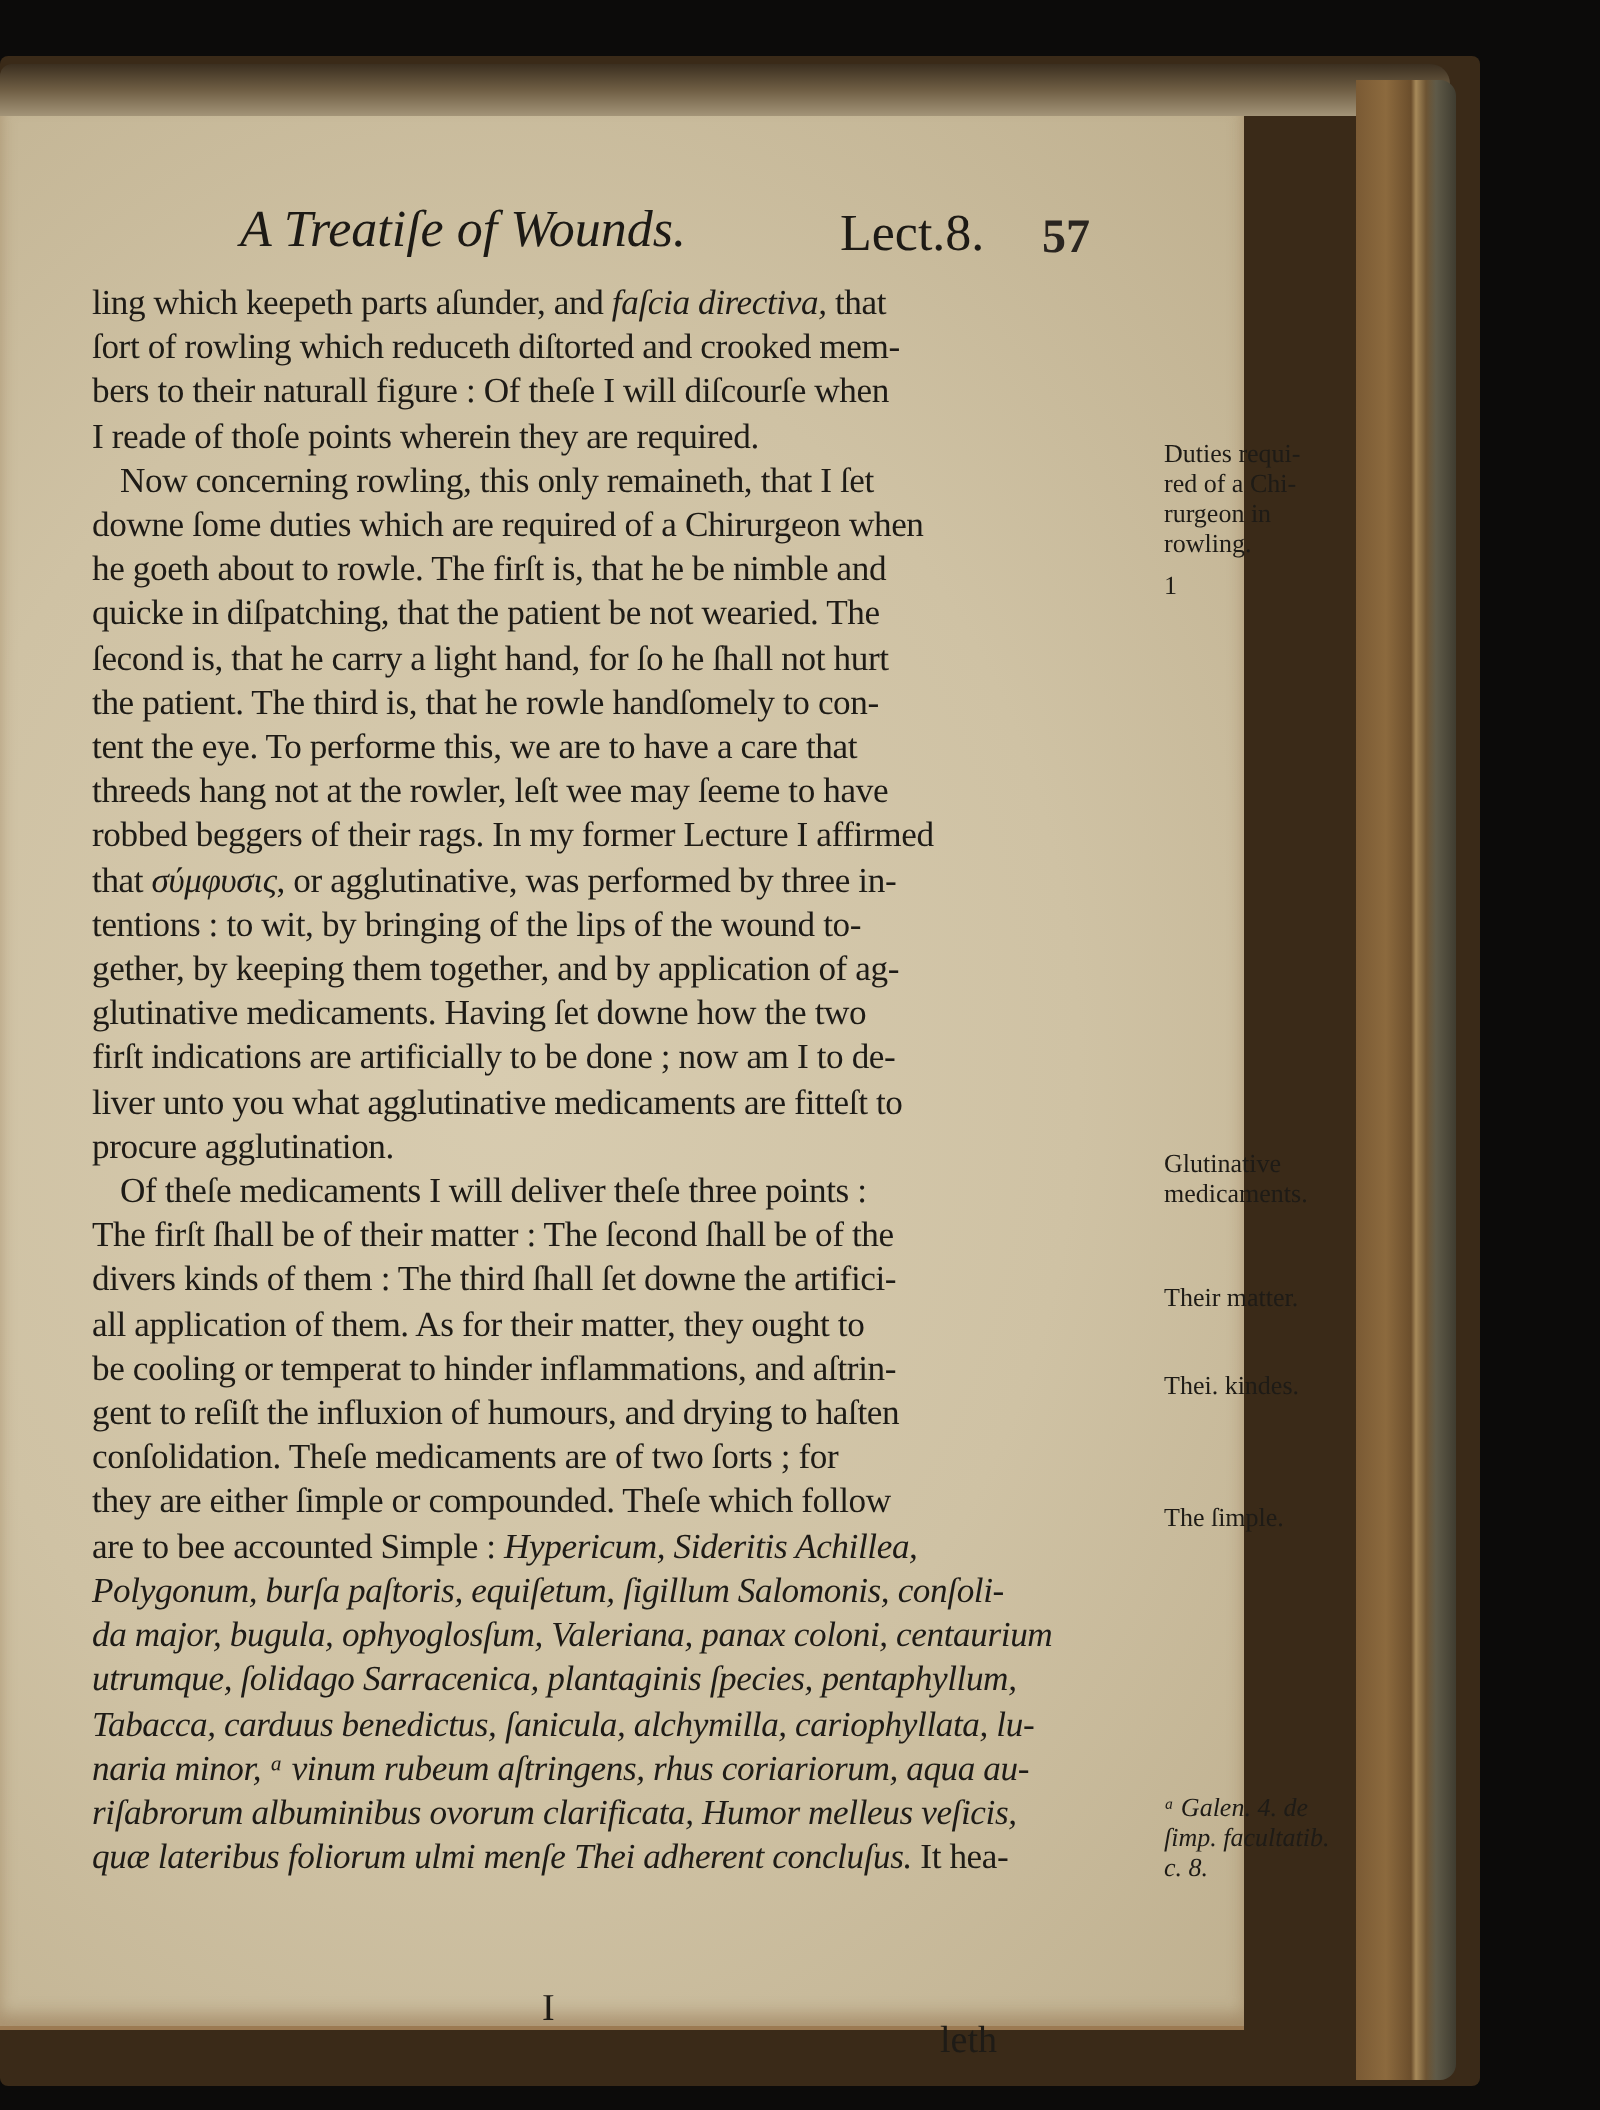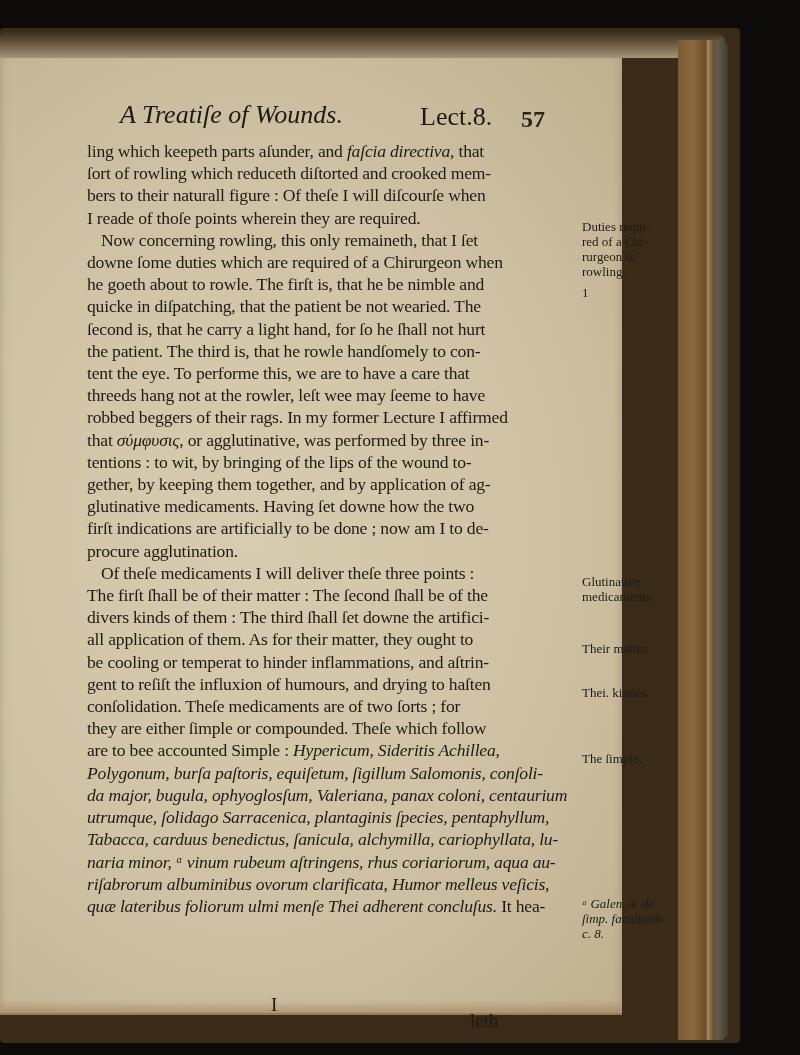--- a/index.html
+++ b/index.html
@@ -38,21 +38,21 @@
     position:absolute; left:360px; top:2px; font-size:26px; color:#1d1a15;
   }
   .page-number {
     position:absolute; left:461px; top:6px; font-size:24px; color:#2a2520;font-weight:bold;
   }
   .body-text {
     position:absolute; left:46px; top:82px; width:500px;
     font-size:17.6px; line-height:22.2px; color:#1e1b16;
     letter-spacing:-0.2px;
   }
-  .line { white-space:nowrap; display:block;margin-left:41px; }
+  .line { white-space:nowrap; display:block; }
   .indent { padding-left:14px; }
   .it { font-style:italic; }
   .margin-notes { position:absolute; left:548px; width:130px; }
   .note {
     position:absolute; left:0; font-size:13px; line-height:15px; color:#1e1b16; white-space:nowrap;margin-left:34px;
   }
   .note.it { font-style:italic; }
   .signature {
     position:absolute; left:271px; top:936px; font-size:19px; color:#1e1b16;
   }
@@ -86,20 +86,21 @@
       <span class="line"><span>ſecond is, that he carry a light hand,  for ſo he ſhall not hurt</span></span>
       <span class="line"><span>the patient.  The third is, that he rowle handſomely to con-</span></span>
       <span class="line"><span>tent the eye.  To performe this, we are to have a care that</span></span>
       <span class="line"><span>threeds hang not at the rowler,  leſt  wee may ſeeme to have</span></span>
       <span class="line"><span>robbed beggers of their rags. In my former Lecture I affirmed</span></span>
       <span class="line"><span>that </span><span class="it">σύμφυσις</span><span>, or agglutinative, was performed by three in-</span></span>
       <span class="line"><span>tentions : to wit, by bringing of the lips of the wound to-</span></span>
       <span class="line"><span>gether, by keeping them together, and by application of ag-</span></span>
       <span class="line"><span>glutinative medicaments.  Having ſet downe how the two</span></span>
       <span class="line"><span>firſt indications are artificially to be done ;  now am I  to de-</span></span>
+      <span class="line"><span>liver unto you what agglutinative medicaments are fitteſt to</span></span>
       <span class="line"><span>procure agglutination.</span></span>
       <span class="line indent"><span>Of theſe medicaments I will deliver theſe three points :</span></span>
       <span class="line"><span>The firſt ſhall be of their matter : The ſecond ſhall be of the</span></span>
       <span class="line"><span>divers kinds of them : The third ſhall ſet downe the artifici-</span></span>
       <span class="line"><span>all application of them.  As for their matter, they ought to</span></span>
       <span class="line"><span>be cooling or temperat to hinder inflammations, and aſtrin-</span></span>
       <span class="line"><span>gent to reſiſt the influxion of humours, and drying to haſten</span></span>
       <span class="line"><span>conſolidation.  Theſe medicaments are of two ſorts ; for</span></span>
       <span class="line"><span>they are either ſimple or compounded.  Theſe which follow</span></span>
       <span class="line"><span>are to bee accounted Simple : </span><span class="it">Hypericum, Sideritis Achillea,</span></span>

